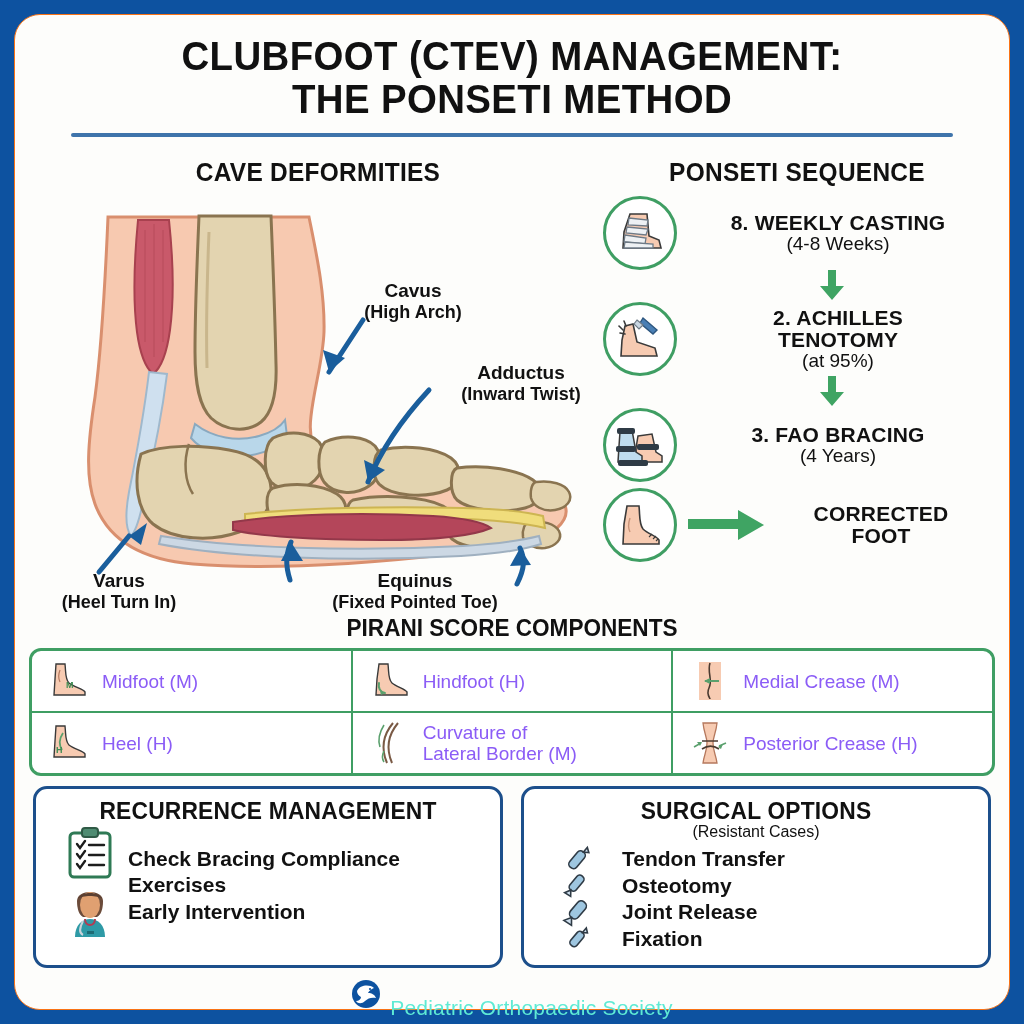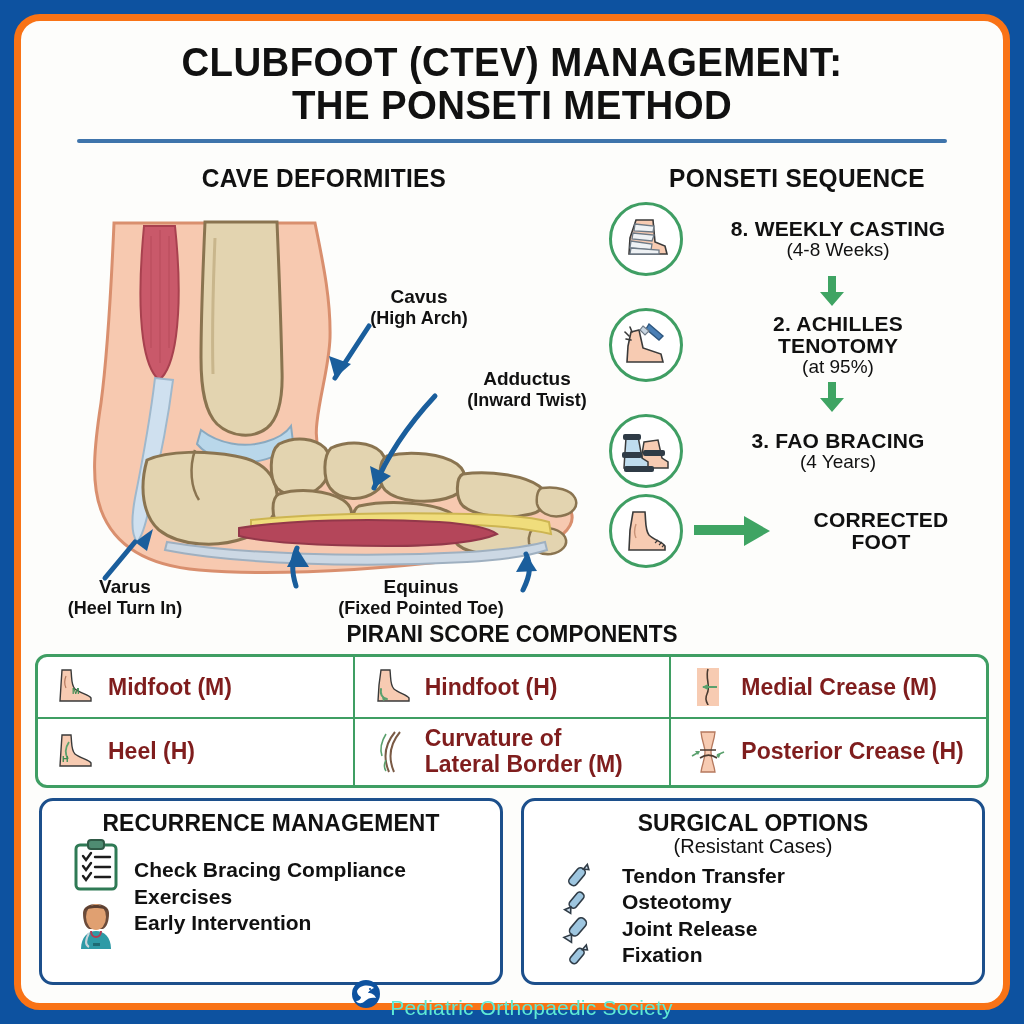--- a/index.html
+++ b/index.html
@@ -5,21 +5,21 @@
   * { margin:0; padding:0; box-sizing:border-box; }
   html,body { width:1024px; height:1024px; }
   body {
     background:#0d52a0;
     font-family:"Liberation Sans", sans-serif;
     overflow:hidden;
   }
   #poster {
     position:absolute; left:14px; top:14px;
     width:996px; height:996px;
-    border:7px solid #f97316;
+    border:1px solid #f97316;
     border-radius:26px;
     background:#fdfdfb;
     overflow:hidden;
   }
   
   .title-wrap { padding:20px 30px 0; text-align:center; }
   .title-line {
     font-weight:bold; font-size:40px; letter-spacing:0.4px;
     color:#111; line-height:1.08; font-stretch:condensed;
     transform:scaleX(0.96); transform-origin:center;
@@ -67,30 +67,30 @@
     overflow:hidden; background:#fff;
   }
   .prow { display:flex; }
   .prow + .prow { border-top:2px solid #3f9e63; }
   .pcell {
     flex:1; display:flex; align-items:center; gap:10px;
     padding:7px 8px 7px 14px; min-height:57px;
   }
   .pcell + .pcell { border-left:2px solid #3f9e63; }
   .pcell .pico { flex:0 0 46px; height:46px; display:flex; align-items:center; justify-content:center; }
-  .pcell .plabel { font-weight:bold; font-size:23px; color:#7f1d1d; line-height:1.12; }
+  .pcell .plabel { font-weight:normal; font-size:19px; color:#8b5cf6; line-height:1.12; }
   
   .bottom { display:flex; gap:18px; padding:10px 18px 0; }
   .panel {
     flex:1; border:3px solid #1c4f8b; border-radius:14px;
     background:#fff; padding:8px 10px 10px;
   }
   .panel-title { text-align:center; font-weight:bold; font-size:24px; color:#111; letter-spacing:0.2px;
     transform:scaleX(0.95); transform-origin:center; }
-  .panel-sub { text-align:center; font-weight:normal; font-size:20px; color:#111; margin-top:-2px; }
+  .panel-sub { text-align:center; font-weight:normal; font-size:16px; color:#111; margin-top:-2px; }
   .panel-body { display:flex; align-items:center; gap:10px; padding-left:16px; margin-top:2px; }
   .panel-icons { flex:0 0 56px; display:flex; flex-direction:column; align-items:center; }
   .panel-list { font-weight:bold; font-size:21px; color:#111; line-height:1.26; }
   .panel-list div { white-space:nowrap; }
   
   #footer {
     position:absolute; left:0; bottom:0; width:1024px; height:56px;
     display:flex; align-items:center; justify-content:center; gap:9px;
   }
   #footer .ftxt { color:#5eead4; font-size:21px; letter-spacing:0.2px;margin-top:23px; }

